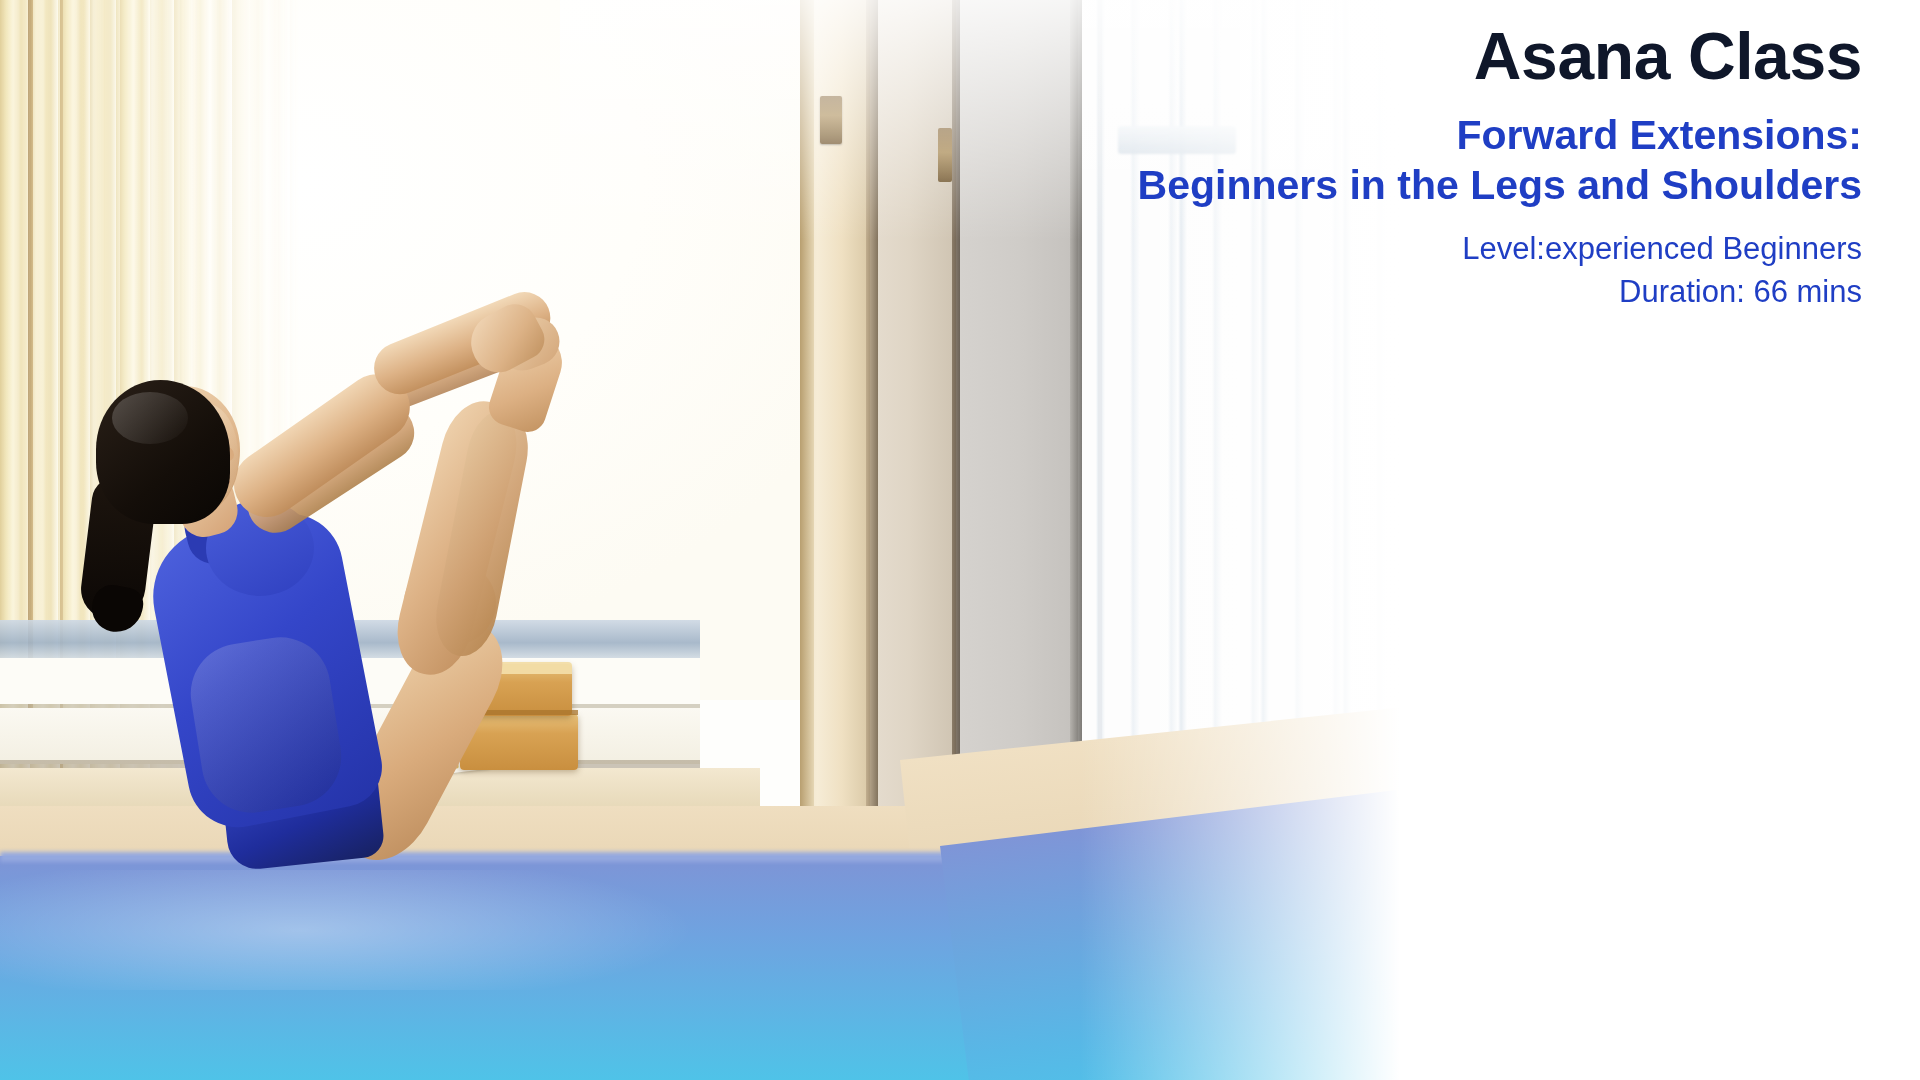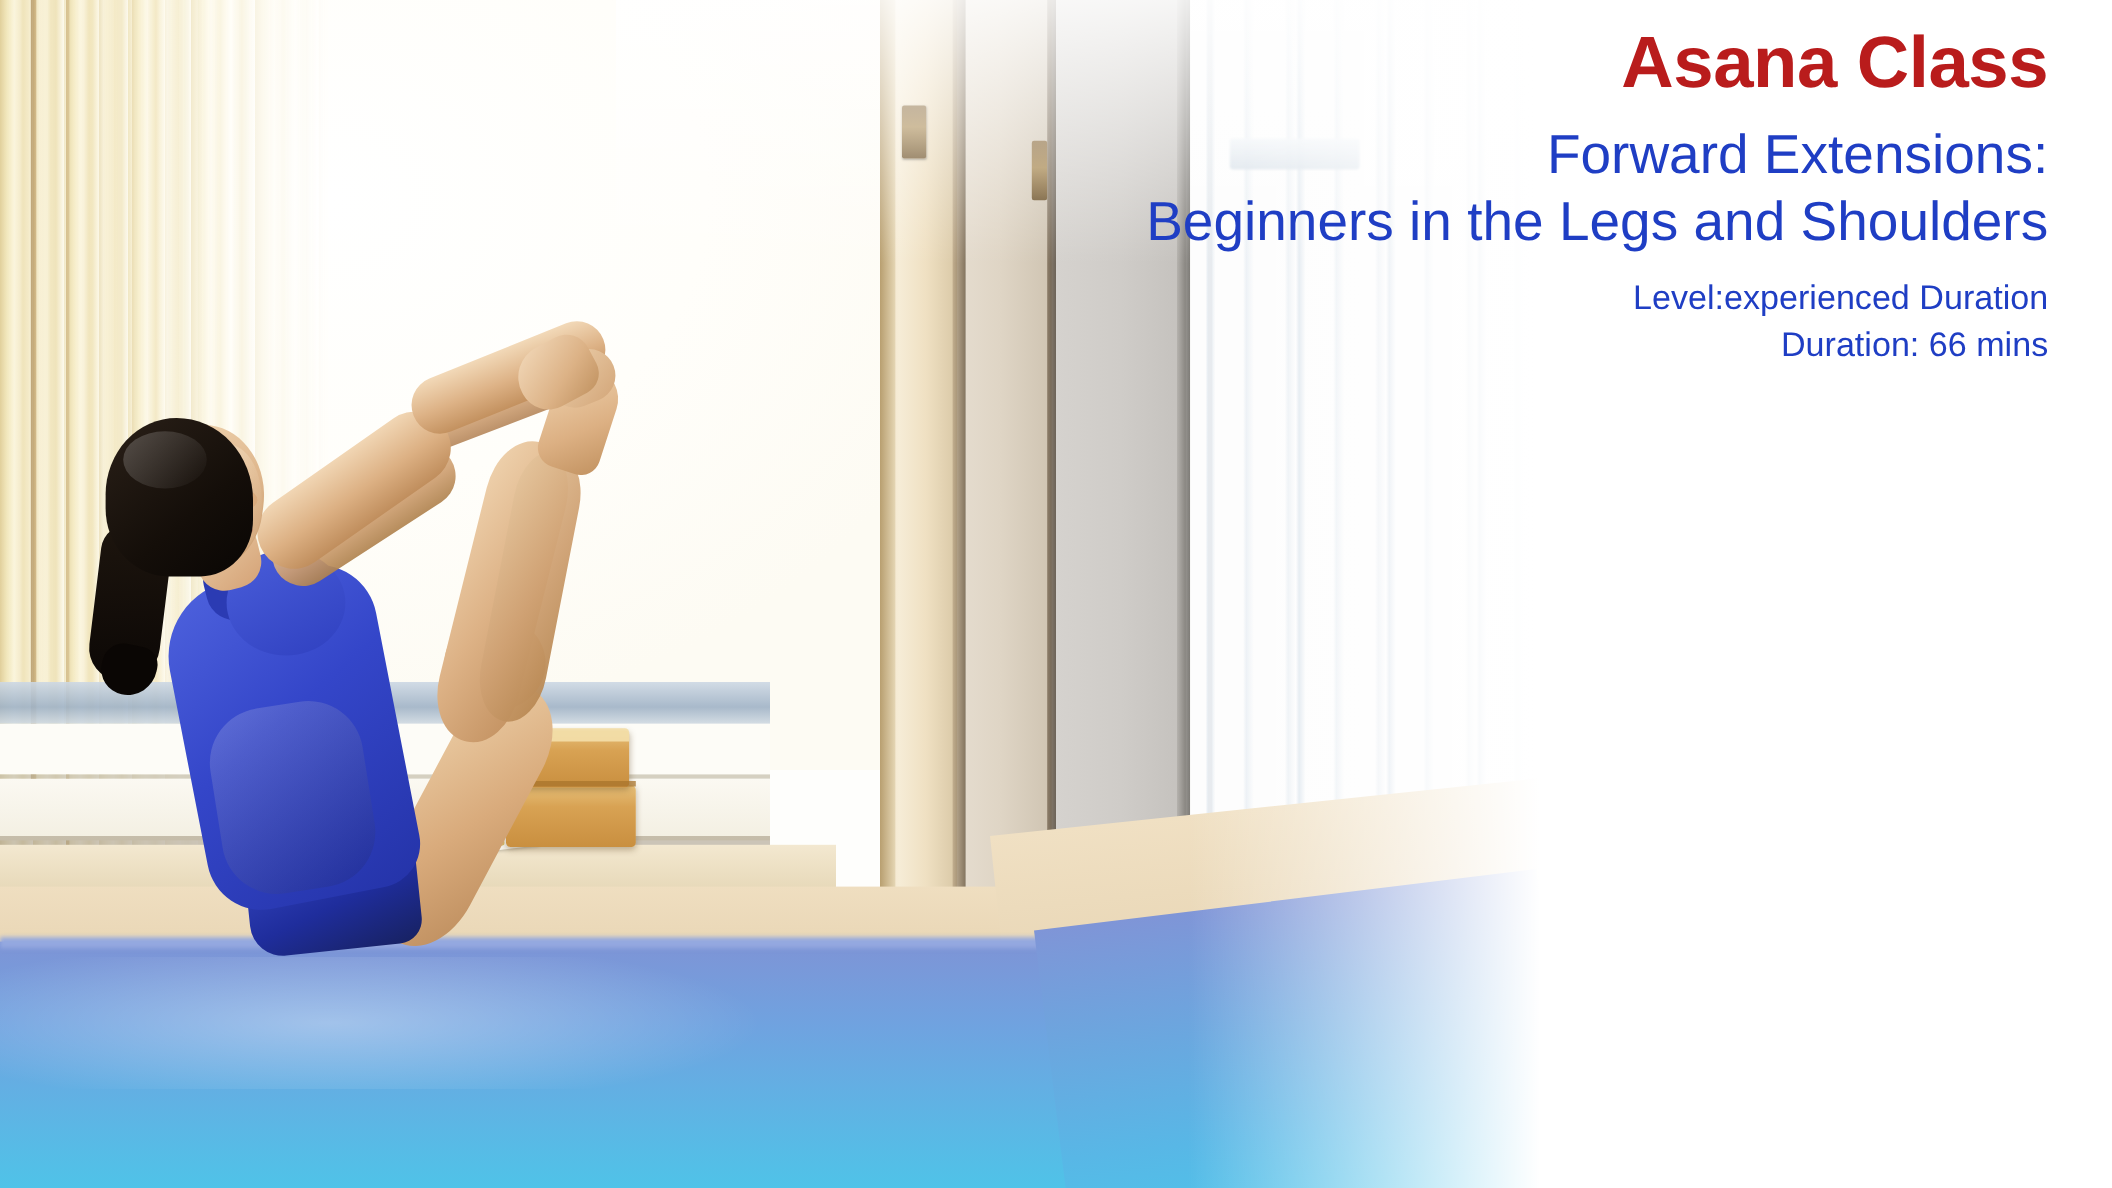--- a/index.html
+++ b/index.html
@@ -192,21 +192,21 @@
   .photo-top-fade{position:absolute;left:560px;top:0;width:840px;height:240px;
     background:linear-gradient(180deg,rgba(255,255,255,.85),rgba(255,255,255,0));pointer-events:none;}
 
   
   .textblock{position:absolute;right:58px;top:22px;width:980px;text-align:right;}
   .title{
     font-size:66px;font-weight:700;line-height:1.06;letter-spacing:-.4px;
     margin:0 0 18px 0;white-space:nowrap;
   }
   .subtitle{
-    font-size:50px;font-weight:400;line-height:1.22;margin:0 0 18px 0;
+    font-size:41px;font-weight:700;line-height:1.22;margin:0 0 18px 0;
   }
   .subtitle .l2{display:block;}
   .meta{font-size:31px;font-weight:400;line-height:1.38;}
   .meta div{display:block;}
 </style>
 </head>
 <body>
 
 <div id="slide" style="background: rgb(255, 255, 255);">
 
@@ -296,24 +296,24 @@
       <div class="lips"></div>
       <div class="hair"></div>
       <div class="hair-sheen"></div>
     </div>
 
     <div class="photo-top-fade"></div>
     <div class="photo-fade"></div>
   </div>
 
   <div class="textblock">
-    <h1 class="title" style="color: #b91c1c;">Asana Class</h1>
+    <h1 class="title" style="color: #0f172a;">Asana Class</h1>
     <h2 class="subtitle" style="color: rgb(31, 62, 196);">
       <span class="l2">Forward Extensions:</span>
       <span class="l2">Beginners in the Legs and Shoulders</span>
     </h2>
     <div class="meta" style="color: rgb(31, 62, 196);">
-      <div>Level:experienced Duration</div>
+      <div>Level:experienced Beginners</div>
       <div>Duration: 66 mins</div>
     </div>
   </div>
 
 </div>
 
 </body></html>

